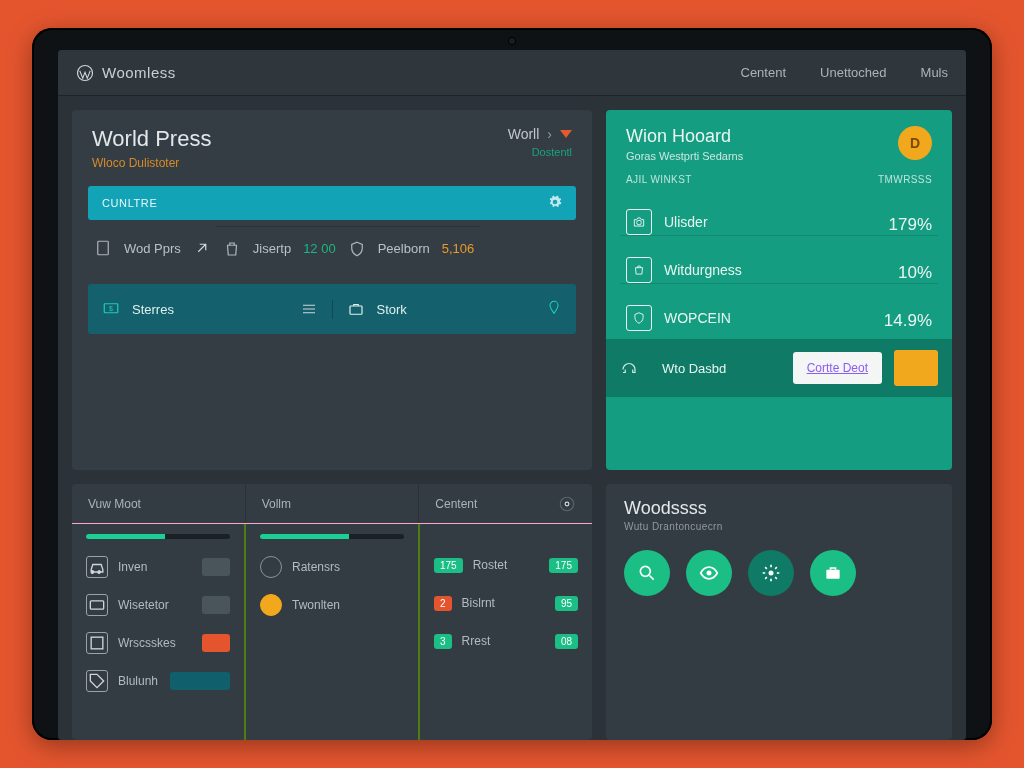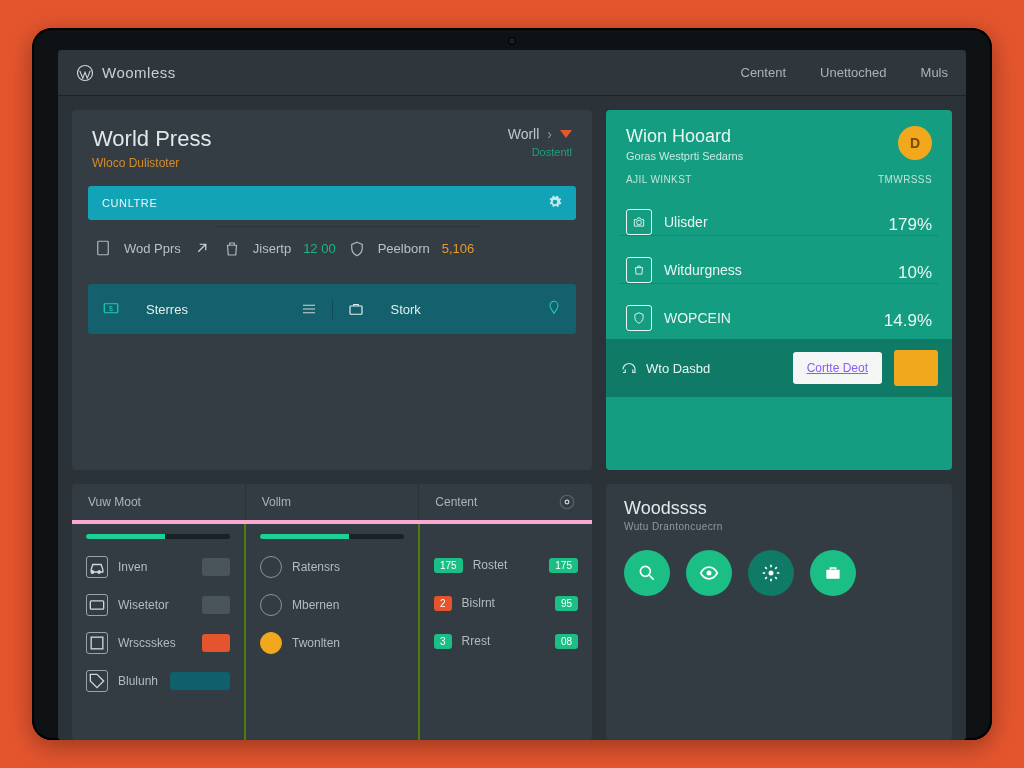--- a/index.html
+++ b/index.html
@@ -60,21 +60,21 @@
   .lt-row .l { display:flex; align-items:center; gap:12px; }
   .lt-row .val-g { color:#1db582; font-size:13px; }
   .lt-row .val-o { color:#e79a2c; font-size:13px; }
   .ic { width:18px; height:18px; display:inline-flex; align-items:center; justify-content:center; }
   .ic svg{width:100%;height:100%;}
 
   .lt-bottom {
     margin:4px 16px 0; background:#14606d; height:50px; border-radius:3px;
     display:flex; align-items:center; color:#dfefef; font-size:13px;
   }
-  .lt-bottom .seg { flex:1; display:flex; align-items:center; gap:26px; padding:0 14px; }
+  .lt-bottom .seg { flex:1; display:flex; align-items:center; gap:12px; padding:0 14px; }
   .lt-bottom .seg + .seg { border-left:1px solid #0f4b55; }
   .pin { color:#1bd0b1; }
 
   
   .rt { background:#159d82; color:#e8f6f2; display:flex; flex-direction:column; }
   .rt-head { padding:16px 20px 4px; display:flex; justify-content:space-between; align-items:flex-start; }
   .rt-title { font-size:18px; font-weight:500; }
   .rt-sub { font-size:11px; opacity:.85; margin-top:3px; }
   .badge-circ { width:34px;height:34px;border-radius:50%;background:#f2a81d;display:flex;align-items:center;justify-content:center;color:#7a4b00;font-weight:700;font-size:14px; }
   .rt-meta { display:flex; justify-content:space-between; font-size:10px; opacity:.8; padding:8px 20px 0; letter-spacing:.4px;text-align:right;}
@@ -82,27 +82,27 @@
   .rt-row {
     height:48px; border-top:1px solid rgba(0,0,0,.12); display:flex; align-items:flex-end;
     justify-content:space-between; font-size:14px; padding:0 6px;
   }
   .rt-row:first-child{border-top:none;}
   .rt-row .l{display:flex;align-items:center;gap:12px;}
   .iconbox{width:26px;height:26px;border:1.5px solid #e8f6f2;border-radius:3px;display:flex;align-items:center;justify-content:center;}
   .iconbox svg{width:14px;height:14px;}
   .pct{font-size:17px; font-weight:500;}
   .rt-foot{background:#0f7a65;height:58px;display:flex;align-items:center;padding:0 14px;gap:12px;}
-  .rt-foot .tag{font-size:13px;display:flex;align-items:center;gap:8px;flex:1;}
+  .rt-foot .tag{font-size:13px;display:flex;align-items:center;gap:24px;flex:1;}
   .btn-light{background:#f4f6f5;color:#8b5cf6;font-size:12px;padding:9px 14px;border-radius:3px;cursor:pointer;text-decoration:underline;}
   .btn-orange{background:#f2a81d;width:44px;height:36px;border-radius:3px;}
 
   
   .lb { background:#333c42; }
-  .lb-head{display:flex;height:40px;border-bottom:4px solid #f9a8d4;color:#aab3b8;font-size:12px;}
+  .lb-head{display:flex;height:40px;border-bottom:1px solid #f9a8d4;color:#aab3b8;font-size:12px;}
   .lb-head .col{flex:1;padding:0 16px;display:flex;align-items:center;justify-content:space-between;}
   .lb-head .col + .col{border-left:1px solid #2a3237;}
   .lb-body{display:flex;flex:1;}
   .lb-col{flex:1;padding:8px 14px 0;display:flex;flex-direction:column;gap:2px;}
   .lb-col + .lb-col{border-left:2px solid #4d7c0f;}
   .lb-bar{height:5px;background:#1a2126;border-radius:3px;margin:2px 0 8px;overflow:hidden;}
   .lb-bar i{display:block;height:100%;background:#1bd095;}
   .lb-item{display:flex;align-items:center;height:36px;color:#b2bbc0;font-size:12px;gap:10px;}
   .lb-item .sq{width:22px;height:22px;border:1.5px solid #9aa3a8;border-radius:3px;display:flex;align-items:center;justify-content:center;}
   .lb-item .circ{width:22px;height:22px;border:1.5px solid #8a9398;border-radius:50%;display:flex;align-items:center;justify-content:center;}
@@ -371,24 +371,20 @@
           </div>
           <div class="lb-col">
             <div class="lb-bar">
                 <i style="width:62%"></i>
               </div>
             <div class="lb-item">
                 <span class="circ"></span>
                 <span>Ratensrs</span>
               </div>
             <div class="lb-item">
-                <span class="circ"></span>
-                <span>Mbernen</span>
-              </div>
-            <div class="lb-item">
                 <span class="circ" style="background:#f2a81d;border-color:#f2a81d"></span>
                 <span>Twonlten</span>
               </div>
           </div>
           <div class="lb-col">
             <div style="height:13px"></div>
             <div class="lb-item">
                 <span class="chipn" style="margin-left:0;background:#1bbf86">175</span>
                 <span>Rostet</span>
                 <span class="chipn">175</span>

